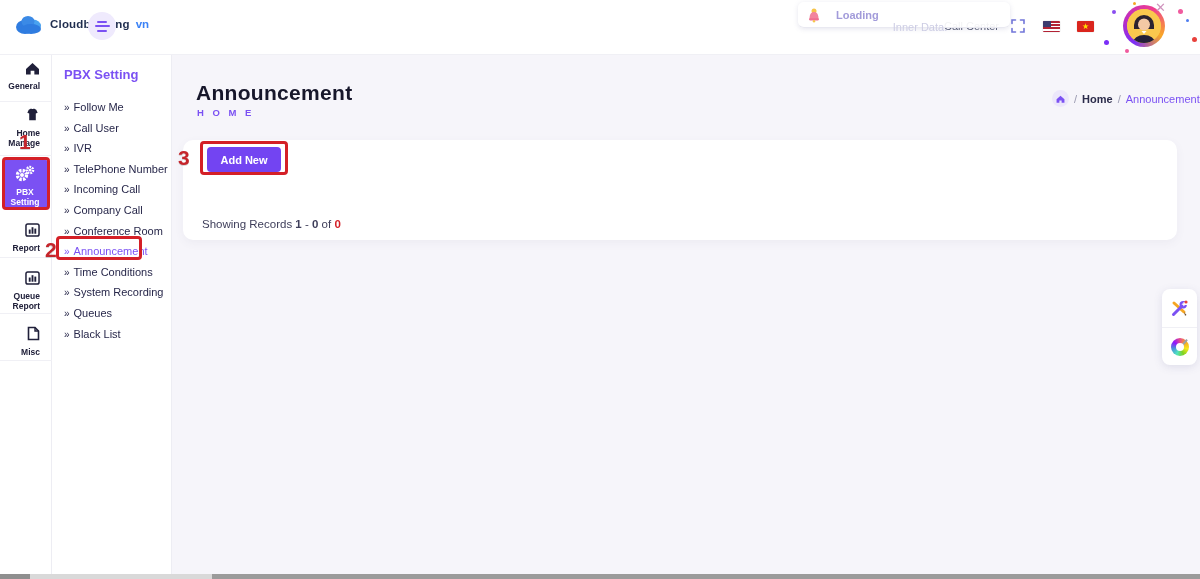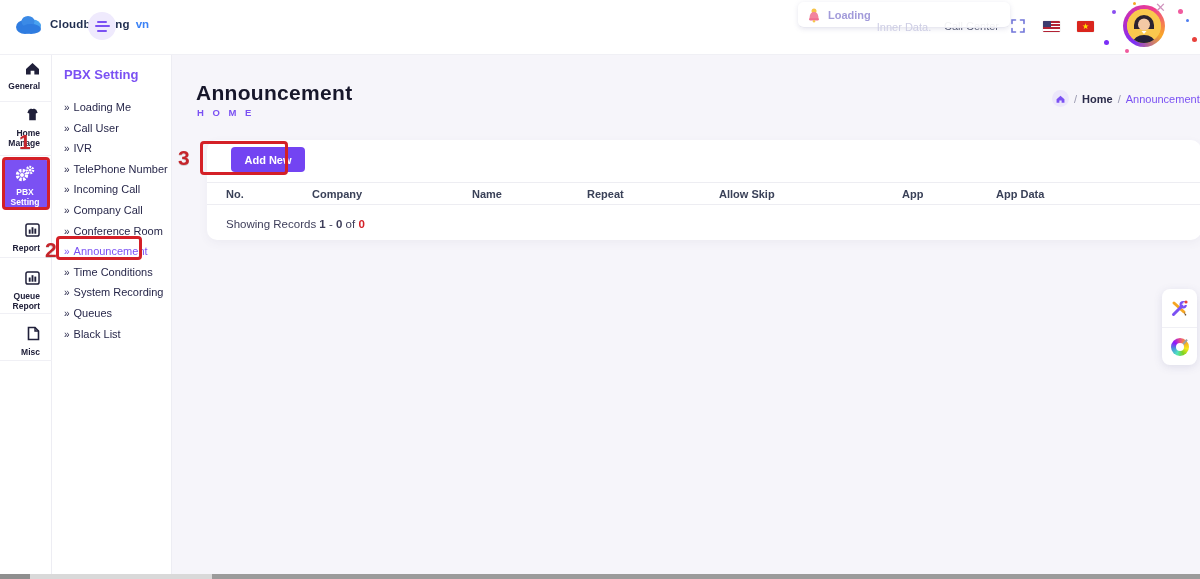--- a/index.html
+++ b/index.html
@@ -24,21 +24,21 @@
   .flag-vn .star { font-size:8px; color:#ffde00; line-height:11px; display:block; }
 
   .avatar-ring { position:absolute; left:1123px; top:5px; width:42px; height:42px; border-radius:50%;
     background:conic-gradient(from 210deg, #7b2ff7, #c32ebc, #ef3f8f, #f9a825, #7b2ff7);
     display:flex; align-items:center; justify-content:center; cursor:pointer; z-index:6; }
   .avatar-inner { width:34px; height:34px; border-radius:50%; background:#f9c84e; overflow:hidden; position:relative; }
   .dot { position:absolute; border-radius:50%; z-index:6; }
 
   .toast { position:absolute; left:798px; top:2px; width:212px; height:26px; background:rgba(255,255,255,.92);
     border-radius:6px; box-shadow:0 1px 5px rgba(110,110,160,.18); border-bottom:1px solid #e9e9f1;
-    display:flex; align-items:center; gap:6px; padding:0 8px; z-index:7; }
+    display:flex; align-items:center; gap:14px; padding:0 8px; z-index:7; }
   .toast-title { font-size:11px; font-weight:bold; color:#a29bda; }
   .toast-msg { font-size:11px; color:#cdcde4;margin-top:24px; }
   .toast-close { position:absolute; left:1155px; top:0px; font-size:13px; color:#cf93bd; cursor:pointer; z-index:8; }
 
   
   .rail { position:absolute; left:0; top:55px; width:52px; height:524px; background:#fff; border-right:1px solid #ededf3; z-index:3; }
   .rail-item { position:absolute; left:0; width:40px; text-align:right; cursor:pointer; }
   .rail-item .lbl { display:block; font-size:8.5px; font-weight:bold; color:#20203a; line-height:9.5px; margin-top:3px; }
   .rail-sep { position:absolute; left:0; width:52px; height:1px; background:#f0f0f5; }
   .rail-active { position:absolute; left:2px; top:103px; width:46px; height:52px; background:#7b51f3; border-radius:6px; text-align:center; padding-top:7px; cursor:pointer; }
@@ -58,21 +58,21 @@
 
   
   .page-title { position:absolute; left:196px; top:81px; font-size:21px; font-weight:bold; color:#17172b; letter-spacing:.3px; }
   .page-subtitle { position:absolute; left:197px; top:107px; font-size:9.5px; font-weight:bold; color:#7b51f3; letter-spacing:3px; }
   .breadcrumb { position:absolute; left:1052px; top:90px; display:flex; align-items:center; gap:5px; font-size:11px; }
   .bc-home-ic { width:17px; height:17px; border-radius:50%; background:#ece7fb; display:flex; align-items:center; justify-content:center; cursor:pointer; }
   .bc-sep { color:#9a9ab0; }
   .bc-home { color:#2b2b4a; font-weight:bold; cursor:pointer; }
   .bc-cur { color:#7b51f3; }
 
-  .card { position:absolute; left:183px; top:140px; width:994px; height:100px; background:#fff; border-radius:10px; box-shadow:0 3px 10px rgba(80,80,120,.06);margin-left:24px; }
+  .card { position:absolute; left:183px; top:140px; width:994px; height:100px; background:#fff; border-radius:10px; box-shadow:0 3px 10px rgba(80,80,120,.06); }
   .add-btn { position:absolute; left:24px; top:7px; width:74px; height:25px; background:#7344f2; color:#fff; font-size:11px; font-weight:bold; border:none; border-radius:4px; cursor:pointer; font-family:"Liberation Sans",sans-serif; }
   .thead { position:absolute; left:0; top:42px; width:994px; height:23px; border-top:1px solid #ededf2; border-bottom:1px solid #ededf2; }
   .col { position:absolute; top:5px; font-size:11px; font-weight:bold; color:#3a4158; }
   .c0{left:19px}.c1{left:105px}.c2{left:265px}.c3{left:380px}.c4{left:512px}.c5{left:695px}.c6{left:789px}
   .records { position:absolute; left:19px; top:78px; font-size:11.5px; color:#3e3e5a; }
   .records b { font-weight:bold; }
   .records .zero-red { color:#d42027; font-weight:bold; }
 
   
   .float-panel { position:absolute; left:1162px; top:289px; width:35px; height:76px; background:#fff; border-radius:8px; box-shadow:0 2px 8px rgba(90,90,140,.15); z-index:4; }
@@ -212,21 +212,21 @@
         <path d="M8 1.5 V5 H11.5" fill="none" stroke="#20203a" stroke-width="1.4"></path>
       </svg>
       <span class="lbl">Misc</span>
     </div>
     <div class="rail-sep" style="top:305px"></div>
   </div>
 
   <div class="submenu">
     <div class="submenu-title">PBX Setting</div>
     <div class="menu-list">
-      <div class="mi"><span class="bullet">»</span><span>Loading Me</span></div>
+      <div class="mi"><span class="bullet">»</span><span>Follow Me</span></div>
       <div class="mi"><span class="bullet">»</span><span>Call User</span></div>
       <div class="mi"><span class="bullet">»</span><span>IVR</span></div>
       <div class="mi"><span class="bullet">»</span><span>TelePhone Number</span></div>
       <div class="mi"><span class="bullet">»</span><span>Incoming Call</span></div>
       <div class="mi"><span class="bullet">»</span><span>Company Call</span></div>
       <div class="mi"><span class="bullet">»</span><span>Conference Room</span></div>
       <div class="mi active"><span class="bullet">»</span><span>Announcement</span></div>
       <div class="mi"><span class="bullet">»</span><span>Time Conditions</span></div>
       <div class="mi"><span class="bullet">»</span><span>System Recording</span></div>
       <div class="mi"><span class="bullet">»</span><span>Queues</span></div>
@@ -244,29 +244,20 @@
         </svg>
     </span>
     <span class="bc-sep">/</span>
     <span class="bc-home">Home</span>
     <span class="bc-sep">/</span>
     <span class="bc-cur">Announcement</span>
   </div>
 
   <div class="card">
     <button class="add-btn">Add New</button>
-    <div class="thead">
-      <span class="col c0">No.</span>
-      <span class="col c1">Company</span>
-      <span class="col c2">Name</span>
-      <span class="col c3">Repeat</span>
-      <span class="col c4">Allow Skip</span>
-      <span class="col c5">App</span>
-      <span class="col c6">App Data</span>
-    </div>
     <div class="records">
       <span>Showing Records</span>
       <b>1</b>
       <span>-</span>
       <b>0</b>
       <span>of</span>
       <span class="zero-red">0</span>
     </div>
   </div>
 

